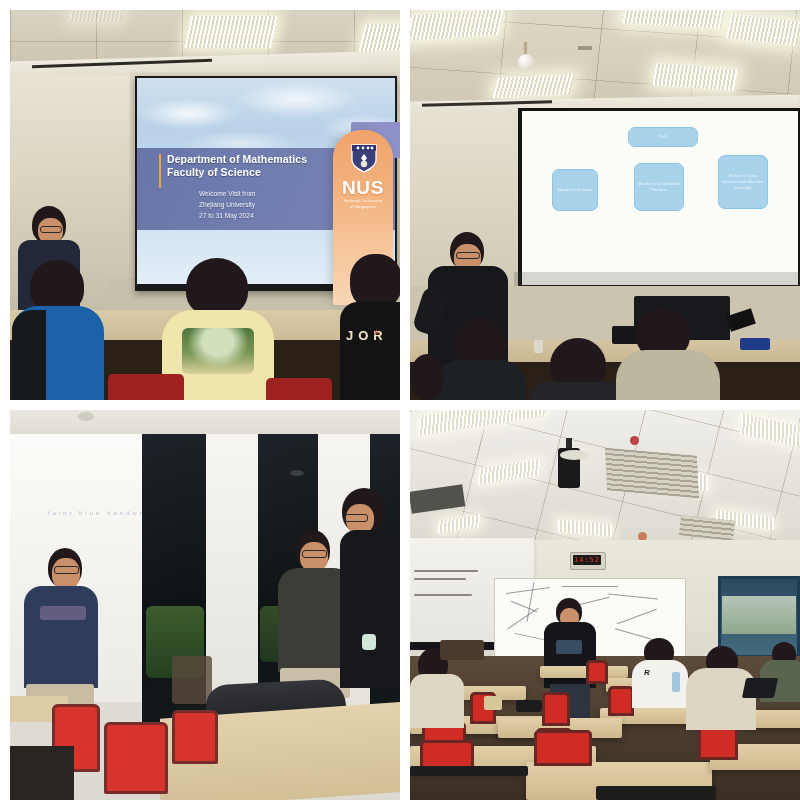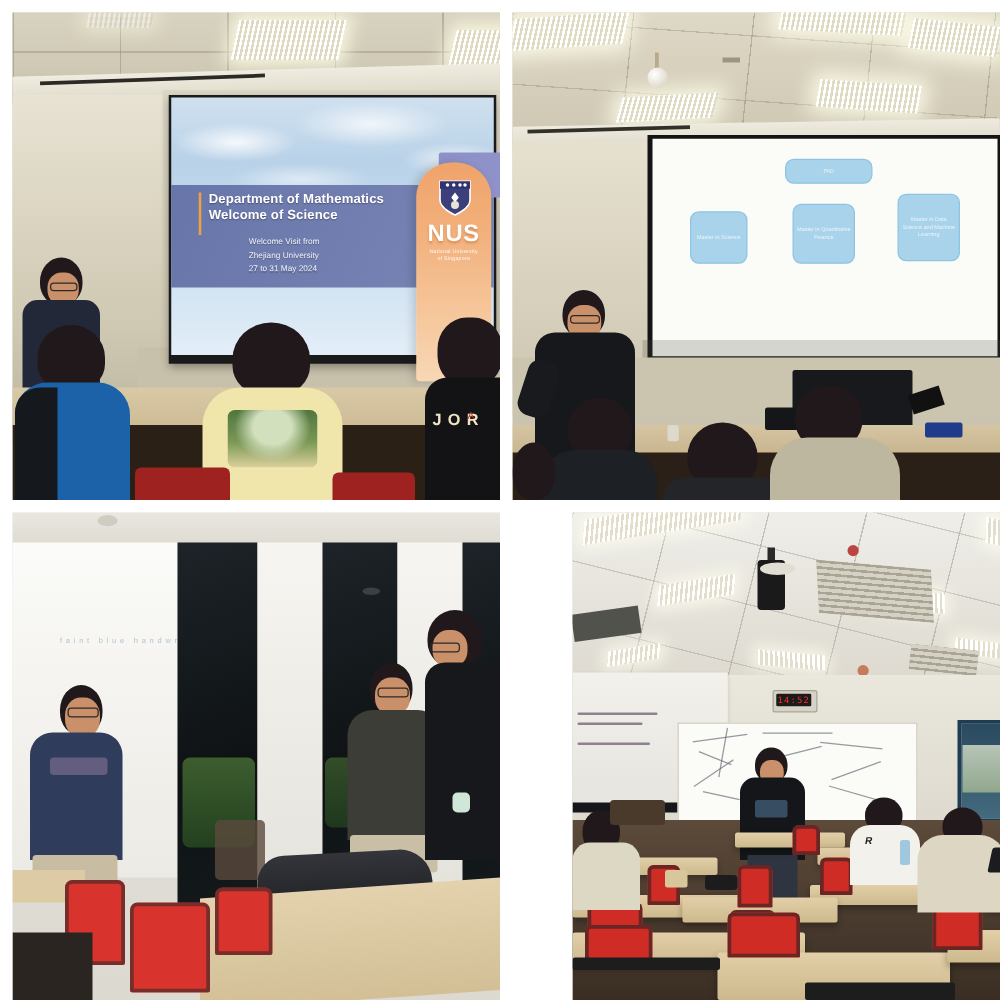--- a/index.html
+++ b/index.html
@@ -113,21 +113,21 @@
   .p3 .table{position:absolute;left:150px;top:300px;width:250px;height:90px;
       background:linear-gradient(#e3d2ad,#d2bf96);transform:skewY(-4deg);}
   .p3 .tableL{position:absolute;left:0;top:286px;width:58px;height:26px;background:#ddcba6;}
   .p3 .chair{position:absolute;background:#d8332c;border-radius:6px 6px 2px 2px;
       box-shadow:inset 0 0 0 3px rgba(40,40,40,.55);}
   .p3 .bag{position:absolute;left:196px;top:272px;width:140px;height:52px;border-radius:22px 26px 8px 8px;
       background:linear-gradient(#33353a,#1c1e22);transform:rotate(-3deg);}
   .p3 .writing{position:absolute;left:38px;top:100px;color:#7f8fb5;font-size:6px;letter-spacing:3px;opacity:.55;}
 
   
-  .p4{background:linear-gradient(#dedbd2,#cfcbc1);margin-left:48px;}
+  .p4{background:linear-gradient(#dedbd2,#cfcbc1);}
   .p4 .ceiling{position:absolute;left:0;top:0;width:100%;height:138px;background:linear-gradient(#efeee9,#ddd9cf);}
   .p4 .ceilgrid{position:absolute;left:0;top:0;width:100%;height:138px;
       background:
         repeating-linear-gradient(104deg,rgba(160,156,144,.55) 0 1px,transparent 1px 76px),
         repeating-linear-gradient(14deg,rgba(160,156,144,.45) 0 1px,transparent 1px 48px);}
   .p4 .lamp{position:absolute;background:#f9f8ef;box-shadow:0 0 12px 4px rgba(255,255,240,.7);
       background-image:repeating-linear-gradient(90deg,#fff 0 2px,#e2decb 2px 4px);}
   .p4 .q1{left:8px;top:-4px;width:128px;height:20px;transform:rotate(-9deg) skewX(-14deg);}
   .p4 .q2{left:68px;top:54px;width:62px;height:16px;transform:rotate(-9deg) skewX(-14deg);}
   .p4 .q3{left:28px;top:108px;width:42px;height:12px;transform:rotate(-9deg) skewX(-14deg);}
@@ -181,21 +181,21 @@
     <div class="wallR"></div>
     <div class="lowwall"></div>
 
     <div class="screenframe"></div>
     <div class="screen">
       <div class="clouds"></div>
       <div class="slideband"></div>
       <div class="accent"></div>
       <div class="stitle">
         <div>Department of Mathematics</div>
-        <div>Welcome of Science</div>
+        <div>Faculty of Science</div>
       </div>
       <div class="ssub">
         <div>Welcome Visit from</div>
         <div>Zhejiang University</div>
         <div>27 to 31 May 2024</div>
       </div>
       <div class="footnote">© National University of Singapore</div>
 
       <div class="nusback"></div>
       <div class="nusbanner"></div>

